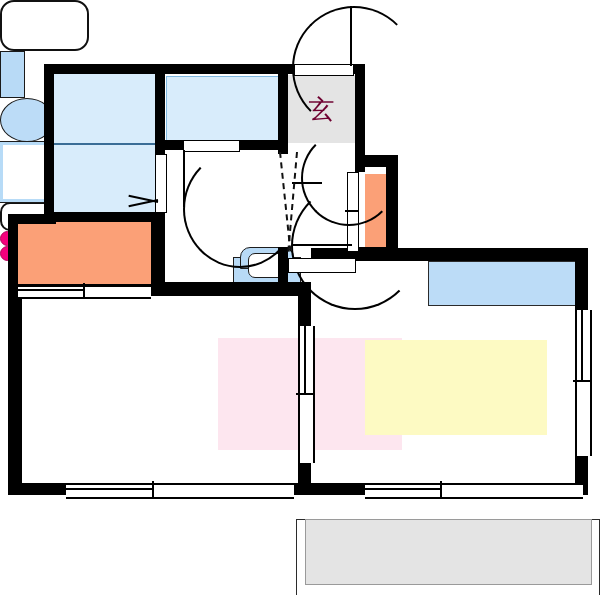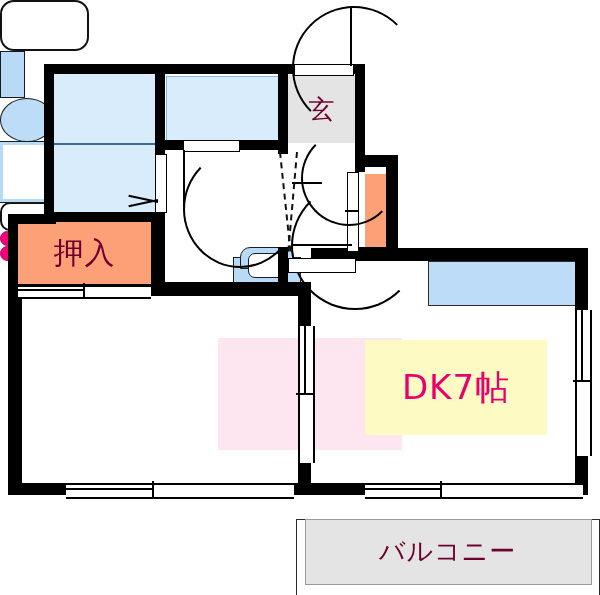--- a/index.html
+++ b/index.html
@@ -257,21 +257,18 @@
   <div class="door-arc" style="left:291px; top:182px; width:124px; height:124px; border-color:transparent; border-bottom-color:#000; border-left-color:#000;"></div>
   <div class="thinline" style="left:292px; top:244px; width:60px; height:2px;"></div>
   <div class="thinline" style="left:292px; top:182px; width:30px; height:2px;"></div>
 
   <div class="door-panel" style="left:288px; top:258px; width:66px; height:13px;"></div>
 
   <div class="dashed" style="left:279px; top:152px; height:100px; transform:rotate(-6deg); transform-origin:top center;"></div>
   <div class="dashed" style="left:296px; top:152px; height:100px; transform:rotate(5deg); transform-origin:top center;"></div>
 
 
-  <div class="label label-pink" style="left:365px; top:340px; width:182px; height:95px; font-size:34px;">DK7帖</div>
-
-  <div class="label label-dark" style="left:18px; top:222px; width:133px; height:63px; font-size:30px;">押入</div>
+
 
   <div class="label label-dark" style="left:286px; top:75px; width:72px; height:68px; font-size:26px;">玄</div>
 
-  <div class="label label-dark" style="left:305px; top:519px; width:285px; height:64px; font-size:26px;">バルコニー</div>
 
 </div>
 
 </body></html>

